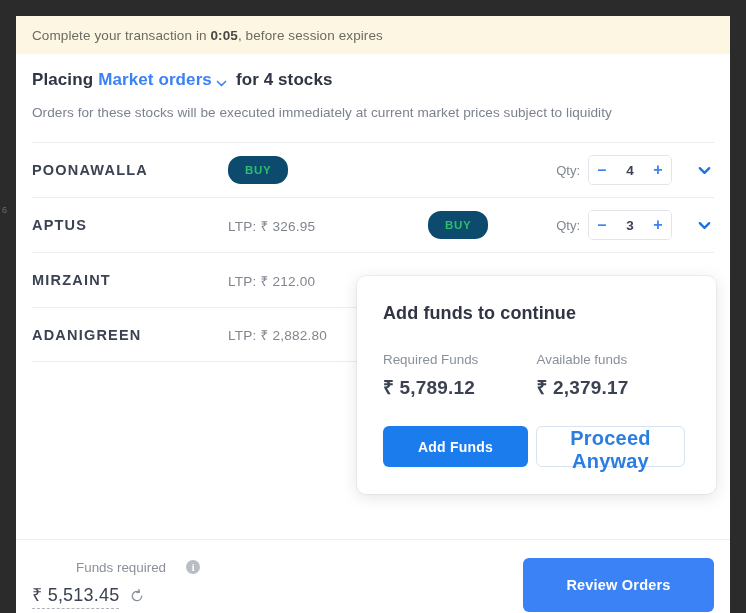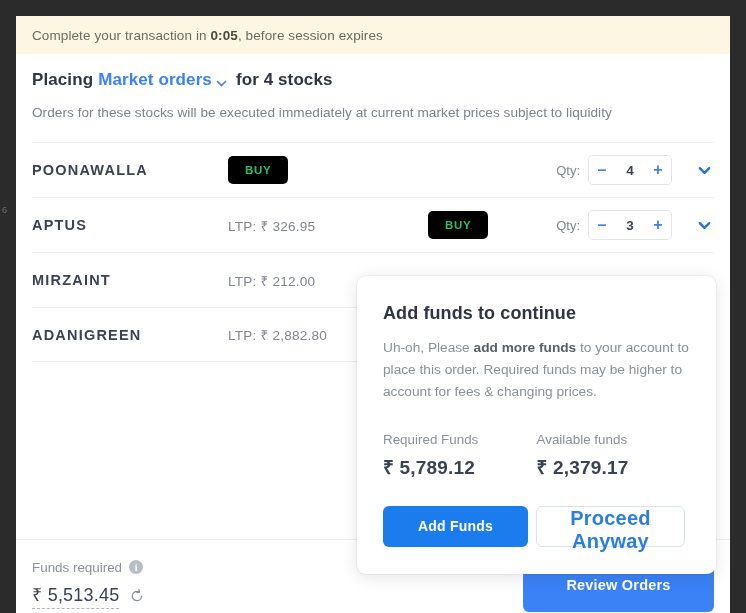--- a/index.html
+++ b/index.html
@@ -103,27 +103,27 @@
   }
   .ltp {
     width: 200px;
     font-size: 13.6px;
     color: #80868f;
     letter-spacing: .2px;
   }
   .side-wrap { width: 112px; }
   .side-badge {
     display: inline-block;
-    background: #000000;
+    background: #0c4a6e;
     color: #2cbe6a;
     font-size: 11.5px;
     font-weight: 700;
     letter-spacing: .7px;
     padding: 8px 17px;
-    border-radius: 5px;
+    border-radius: 13px;
   }
   .qty-wrap {
     display: flex;
     align-items: center;
     gap: 8px;
     margin-left: auto;
   }
   .qty-label {
     font-size: 13px;
     color: #80868f;
@@ -158,22 +158,22 @@
     left: 0; right: 0; bottom: 0;
     height: 90px;
     background: #fff;
     border-top: 1px solid #ebedf0;
     display: flex;
     align-items: center;
     padding: 0 16px;
   }
   .funds-block { display: flex; flex-direction: column; gap: 7px; }
   .funds-label-row {
-    display: flex; align-items: flex-start; gap: 7px;
-    font-size: 13.4px; color: #8a9099;
+    display: flex; align-items: flex-start; gap: 20px;
+    font-size: 13.4px; color: #8a9099; margin-left: 44px;
   }
   .info-icon {
     width: 14px; height: 14px; border-radius: 50%;
     background: #b9bec6; color: #fff;
     font-size: 10px; font-weight: 700;
     display: flex; align-items: center; justify-content: center;
     font-family: "Liberation Serif", serif;
     cursor: pointer;
   }
   .funds-amt-row { display: flex; align-items: center; gap: 10px; }
@@ -364,21 +364,20 @@
               <path d="M11.1 1.6 L11.8 4.7 L8.8 5.1" fill="none" stroke="#8a9099" stroke-width="1.4" stroke-linecap="round" stroke-linejoin="round"></path>
             </svg>
           </span>
         </div>
       </div>
       <button class="review-btn">Review Orders</button>
     </div>
 
     <div class="modal">
       <div class="modal-title">Add funds to continue</div>
-      <div class="modal-body"><span>Uh-oh, Please </span><b>add more funds</b><span> to your account to place this order. Required funds may be higher to account for fees &amp; changing prices.</span></div>
 
       <div class="funds-grid">
         <div class="funds-col">
           <div class="fc-label">Required Funds</div>
           <div class="fc-value">₹ 5,789.12</div>
         </div>
         <div class="funds-col">
           <div class="fc-label">Available funds</div>
           <div class="fc-value">₹ 2,379.17</div>
         </div>

